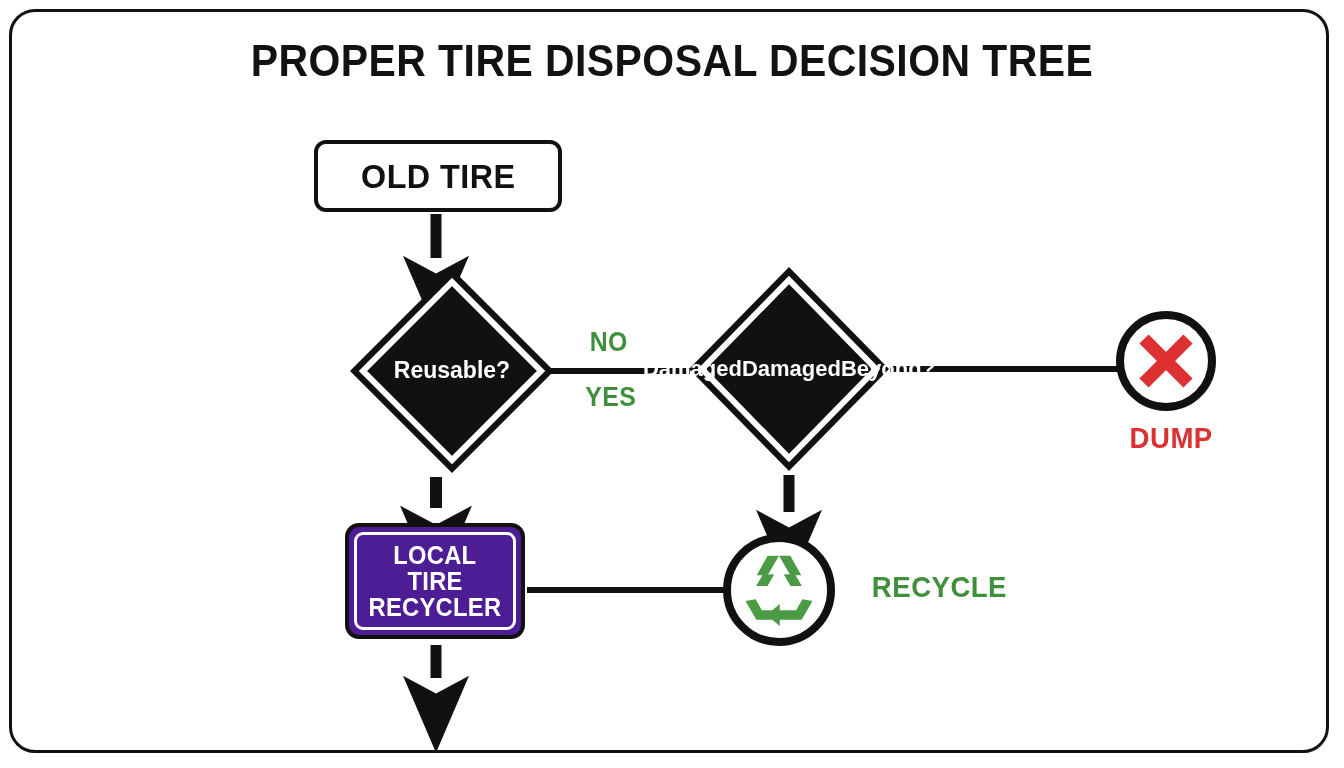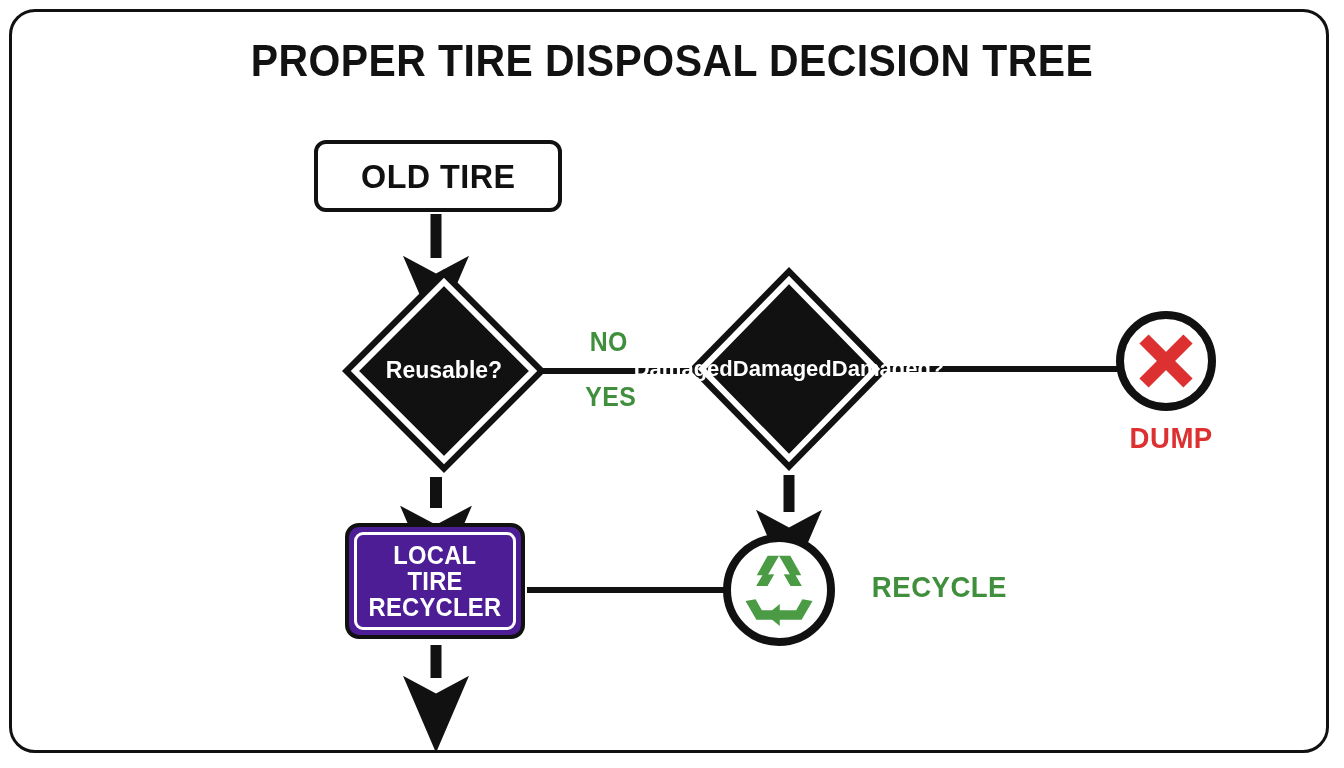--- a/index.html
+++ b/index.html
@@ -122,21 +122,21 @@
     display: flex;
     flex-direction: row;
     align-items: center;
     justify-content: center;
     color: #ffffff;
     font-family: "Liberation Sans Narrow", "Liberation Sans", sans-serif;
     font-weight: 700;
     line-height: 1.12;
     pointer-events: none;
   }
-  #diamond-reusable { left: 338px; top: 265px; width: 212px; height: 212px; }
+  #diamond-reusable { left: 346px; top: 265px; width: 212px; height: 212px; }
   #diamond-reusable .dtext { font-size: 23px; }
   #diamond-damaged  { left: 685px; top: 263px; width: 208px; height: 212px; }
   #diamond-damaged .dtext { font-size: 22px; }
 
   
   .edge-label {
     position: absolute;
     font-family: "Liberation Sans Narrow", "Liberation Sans", sans-serif;
     font-size: 27px;
     font-weight: 700;
@@ -245,21 +245,21 @@
 
   <div class="node diamond" id="diamond-damaged">
     <svg width="208" height="212" viewBox="0 0 208 212">
       <polygon points="104,4 204,106 104,208 4,106" fill="#111111"></polygon>
       <polygon points="104,17 191,106 104,195 17,106" fill="none" stroke="#ffffff" stroke-width="6"></polygon>
       <polygon points="104,30 178,106 104,182 30,106" fill="#111111"></polygon>
     </svg>
     <div class="dtext">
       <span>Damaged</span>
       <span>Damaged</span>
-      <span>Damaged?</span>
+      <span>Beyond?</span>
     </div>
   </div>
 
   <div class="edge-label" id="label-no">NO</div>
   <div class="edge-label" id="label-yes">YES</div>
 
   <div class="node box-black">
     <div class="inner">
       <span class="line">LOCAL</span>
       <span class="line">TIRE</span>

